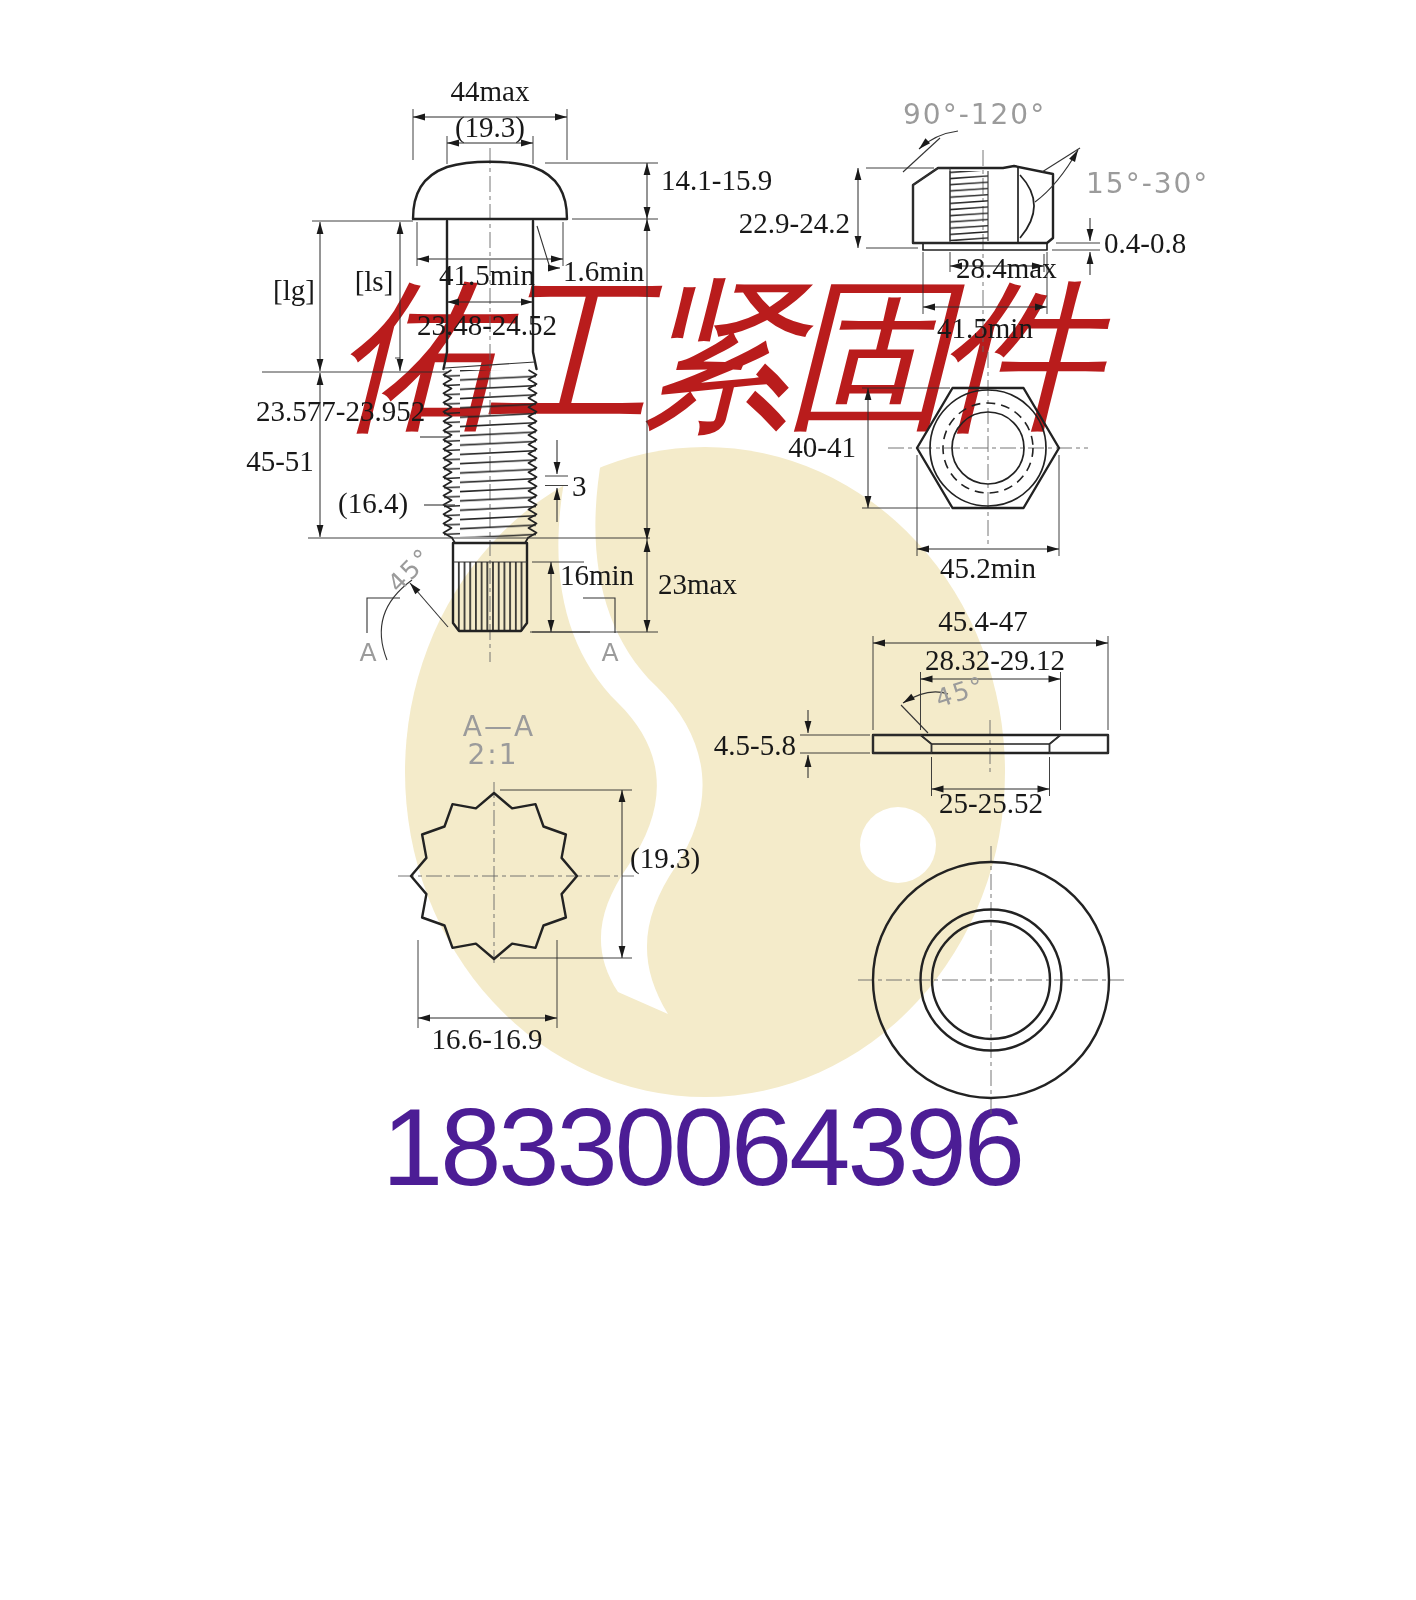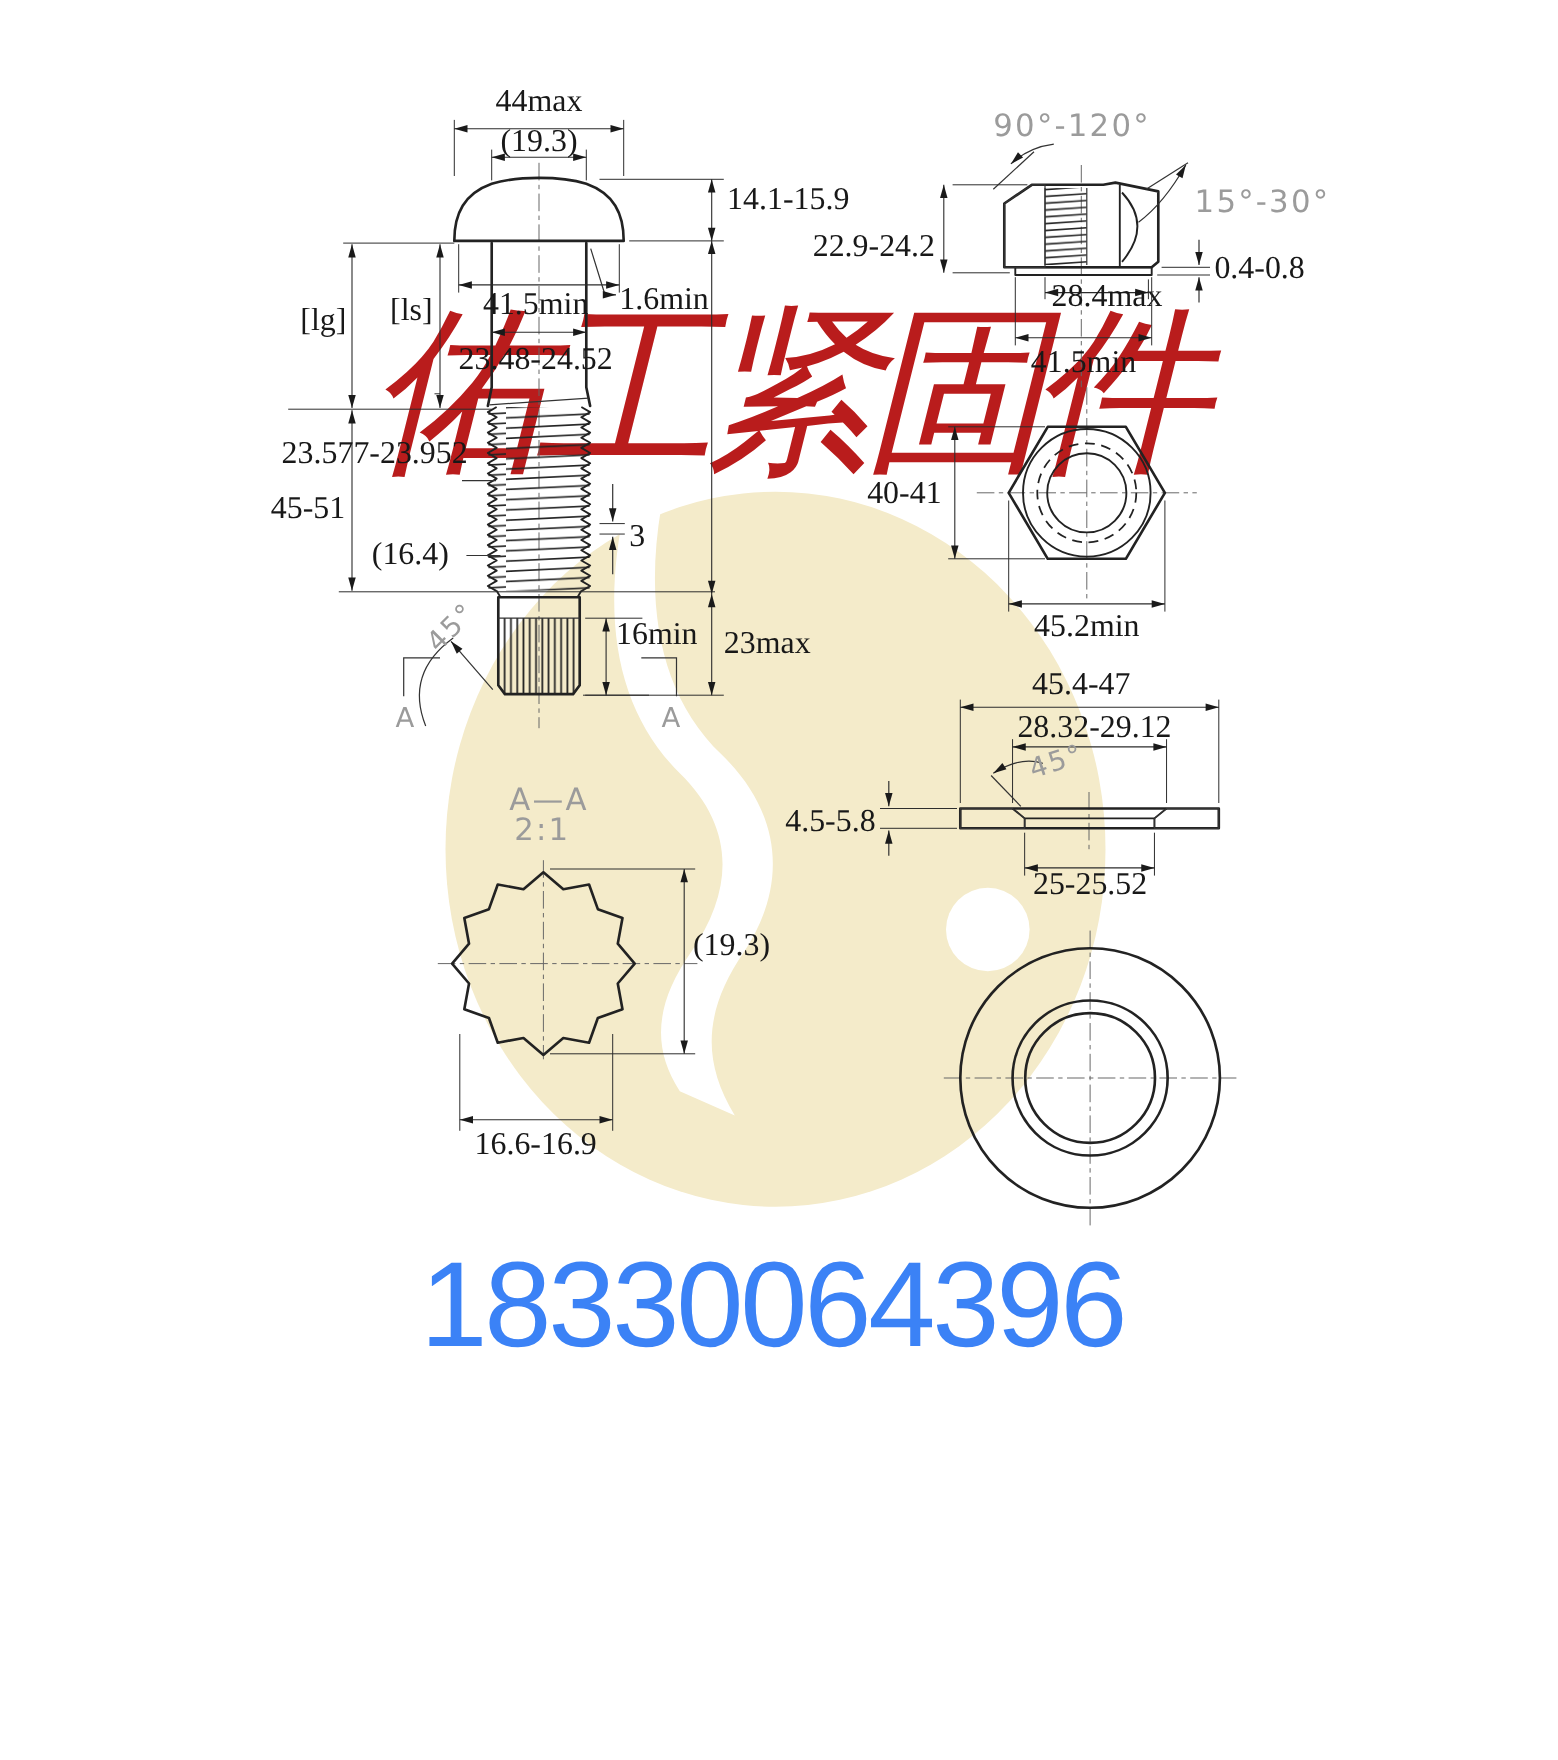--- a/index.html
+++ b/index.html
@@ -1,22 +1,22 @@
 <!DOCTYPE html>
 <html><head>
 <meta charset="utf-8">
 <style>
   html,body{margin:0;padding:0;background:#fff;}
   .canvas{position:relative;width:1416px;height:1600px;background:#ffffff;overflow:hidden;
           font-family:"Liberation Serif",serif;}
   .wm-company{position:absolute;left:336px;top:274px;font-size:164px;line-height:1;
           letter-spacing:-14px;color:#b91c1c;font-family:"DejaVu Sans",sans-serif;
           white-space:nowrap;user-select:none;font-style:italic;}
-  .wm-phone{position:absolute;left:382px;top:1126px;font-size:110px;line-height:1.1;
-          letter-spacing:-3px;color:#3b82f6;font-family:"Liberation Sans",sans-serif;
+  .wm-phone{position:absolute;left:382px;top:1086px;font-size:110px;line-height:1.1;
+          letter-spacing:-3px;color:#4c1d95;font-family:"Liberation Sans",sans-serif;
           white-space:nowrap;user-select:none;}
   svg{position:absolute;left:0;top:0;}
   .ol{fill:none;stroke:#222;stroke-width:2.4;stroke-linejoin:round;stroke-linecap:round;}
   .ol2{fill:none;stroke:#222;stroke-width:1.7;stroke-linejoin:round;}
   .thin{fill:none;stroke:#333;stroke-width:1.1;}
   .ext{fill:none;stroke:#2b2b2b;stroke-width:0.9;}
   .dl{fill:none;stroke:#2b2b2b;stroke-width:1;marker-start:url(#ma);marker-end:url(#ma);}
   .ae{marker-end:url(#ma);}
   .cl{fill:none;stroke:#666;stroke-width:0.9;stroke-dasharray:16 4 4 4;}
   .dash{fill:none;stroke:#222;stroke-width:1.6;stroke-dasharray:9 6;}

